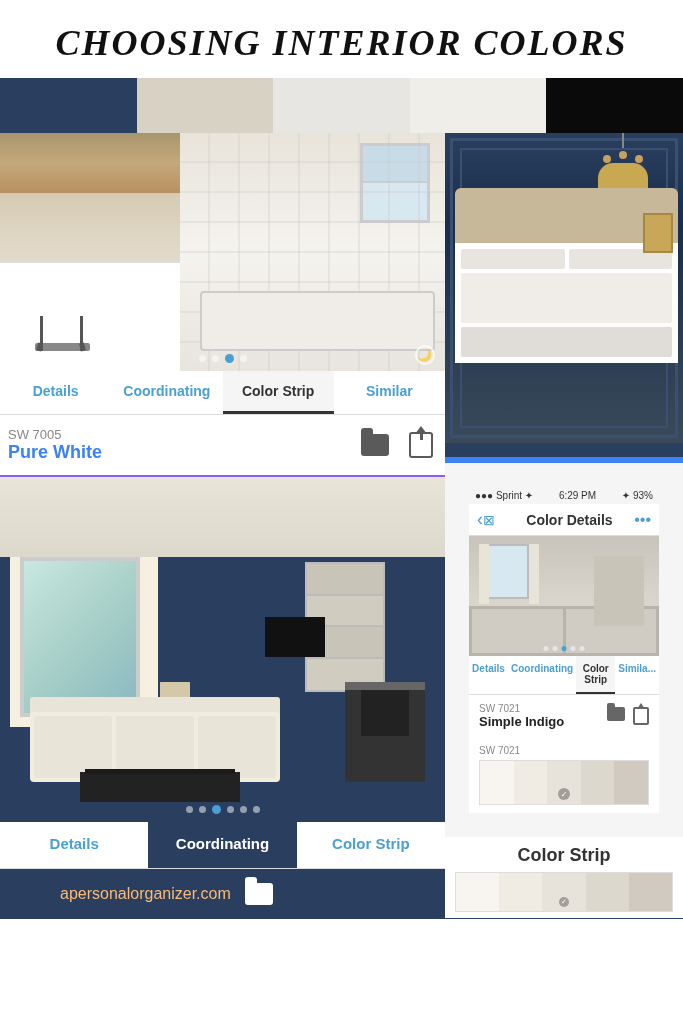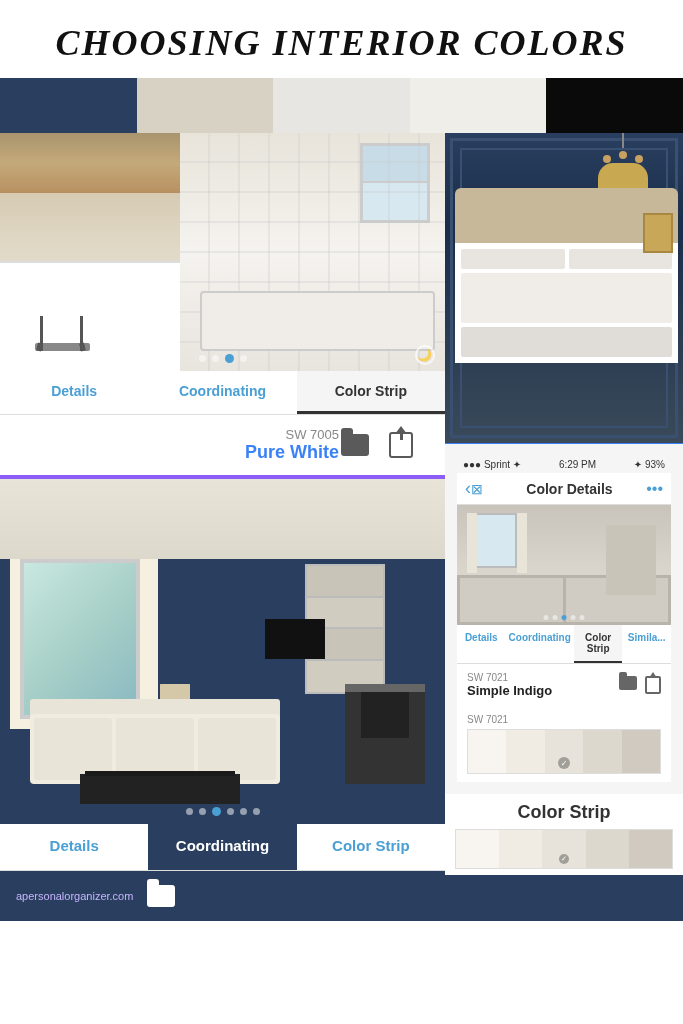--- a/index.html
+++ b/index.html
@@ -180,24 +180,23 @@
     .tab-item.active {
       color: #333;
       border-bottom: 3px solid #333;
       background: #f5f5f5;
     }
 
     
     .paint-info-row {
       display: flex;
       align-items: center;
-      padding: 12px 28px;
-      background: #fff;
-      border-bottom: 4px solid #8b5cf6;
-      text-align: right;
+      padding: 12px 8px;
+      background: #fff;
+      border-bottom: 2px solid #8b5cf6;
     }
     .paint-code-block {
       flex: 1;
     }
     .paint-code {
       font-size: 13px;
       color: #888;
       font-weight: 400;
     }
     .paint-name {
@@ -421,23 +420,24 @@
     .bottom-paint-code {
       font-size: 13px;
       color: #aab8c8;
     }
     .bottom-paint-name {
       font-size: 20px;
       font-weight: 700;
       color: #fff;
     }
     .bottom-website {
-      font-size: 11px;
-      color: #c4b5fd;
+      font-size: 16px;
+      color: #fdba74;
       margin-right: 14px;
+      margin-left: 44px;
     }
     .bottom-folder-icon {
       width: 28px;
       height: 22px;
       background: #fff;
       border-radius: 0 3px 3px 3px;
       position: relative;
     }
     .bottom-folder-icon::before {
       content: '';
@@ -484,22 +484,23 @@
       position: absolute;
       top: 0;
       left: 0;
       width: 100%;
       height: 100%;
     }
 
     
     .phone-section {
       background: #f5f5f5;
-      padding: 12px;
-      border-top: 1px solid #3b82f6;
+      padding: 24px;
+      border-top: 6px solid #3b82f6;
+      margin-top: 14px;
     }
     .phone-status-bar {
       display: flex;
       justify-content: space-between;
       align-items: center;
       padding: 3px 6px;
       font-size: 10px;
       color: #333;
       background: #f5f5f5;
     }
@@ -688,20 +689,21 @@
           <div class="dot"></div>
         </div>
 
         <div class="carousel-moon">🌙</div>
       </div>
 
       <div class="tabs-row">
         <div class="tab-item">Details</div>
         <div class="tab-item">Coordinating</div>
         <div class="tab-item active">Color Strip</div>
+        <div class="tab-item">Similar</div>
       </div>
 
       <div class="paint-info-row">
         <div class="paint-code-block">
           <div class="paint-code">SW 7005</div>
           <div class="paint-name">Pure White</div>
         </div>
         <div class="paint-actions">
           <div class="action-icon">
             <div class="folder-icon-shape"></div>

